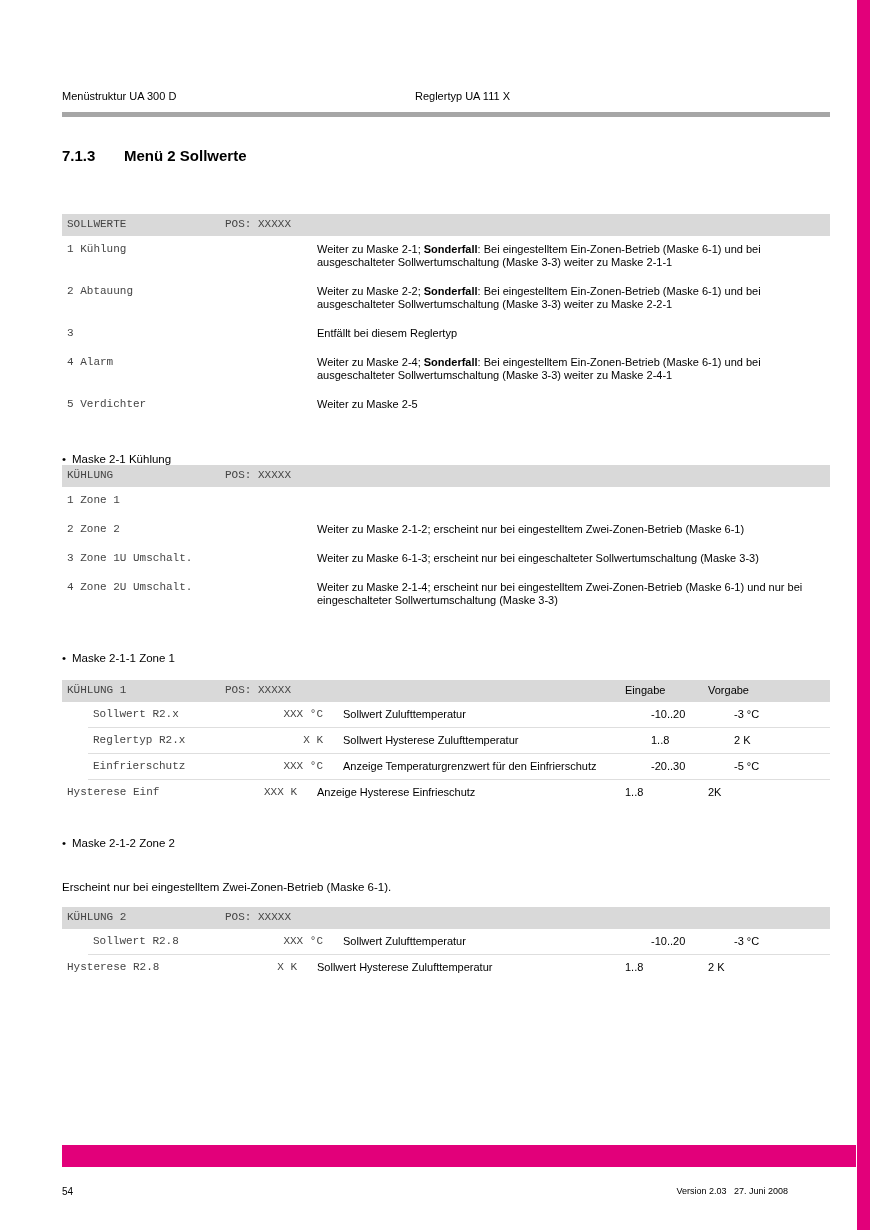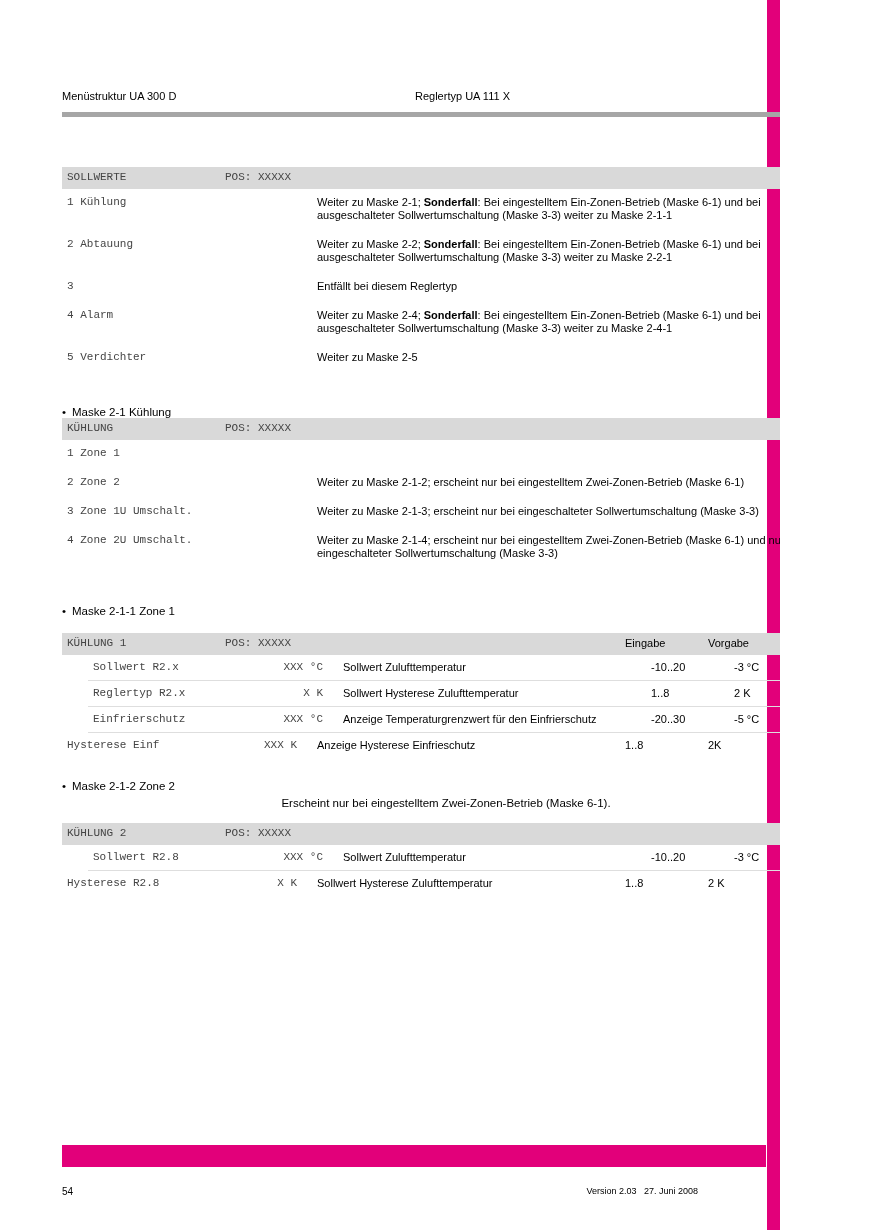--- a/index.html
+++ b/index.html
@@ -3,21 +3,21 @@
 <meta charset="utf-8">
 <style>
   * { margin:0; padding:0; box-sizing:border-box; }
   html,body { background:#ffffff; }
   body {
     width:870px; height:1230px;
     font-family:"Liberation Sans", sans-serif;
     color:#000;
     position:relative;
   }
-  .page { position:relative; width:780px; height:1230px; overflow:hidden; background:#fff; }
+  .page { position:relative; width:870px; height:1230px; overflow:hidden; background:#fff; }
   .right-strip { position:absolute; top:0; right:0; width:13px; height:1230px; background:#e2007a; }
   .content { position:absolute; left:62px; top:0; width:768px; }
 
   .doc-header { position:relative; margin-top:90px; height:14px; font-size:11px; color:#000; }
   .doc-header .h-center { position:absolute; left:353px; top:0; }
   .top-rule { margin-top:8px; height:5px; background:#a6a6a6; }
 
   h1.section { margin-top:30px; font-size:15px; font-weight:bold; display:flex; }
   h1.section .num { width:62px; flex:none; }
 
@@ -44,41 +44,45 @@
   .rowB .desc { padding-left:20px; color:#000; }
 
   .t1 { margin-top:50px; }
   .t2 { margin-top:0; }
   .t3 { margin-top:16px; }
   .t4 { margin-top:14px; }
 
   .bullet { margin-top:33px; font-size:11.5px; }
   .bullet .marker { margin-right:6px; }
   .b2 { margin-top:36px; }
-  .b3 { margin-top:22px; }
-  .note { margin-top:5px; font-size:11.5px;text-align:center; }
+  .b3 { margin-top:32px; }
+  .note { margin-top:32px; font-size:11.5px; }
 
   .bottom-bar { position:absolute; left:62px; right:14px; bottom:63px; height:22px; background:#e2007a; }
   .footer-page { position:absolute; left:62px; bottom:33px; font-size:10px; }
   .footer-version { position:absolute; right:82px; bottom:34px; font-size:9px; white-space:pre; }
 </style>
 </head>
 <body>
 
 <div class="page">
   <div class="right-strip"></div>
 
   <div class="content">
 
     <div class="doc-header">
       <span class="h-left">Menüstruktur UA 300 D</span>
       <span class="h-center">Reglertyp UA 111 X</span>
     </div>
     <div class="top-rule"></div>
 
+    <h1 class="section">
+      <span class="num">7.1.3</span>
+      <span>Menü 2 Sollwerte</span>
+    </h1>
 
     <div class="tbl t1">
       <div class="tbl-head">
         <span class="mono">SOLLWERTE</span>
         <span class="mono">POS: XXXXX</span>
         <span></span>
         <span></span>
       </div>
       <div class="rowA">
         <span class="mono lbl">1 Kühlung</span>
@@ -115,21 +119,21 @@
       </div>
       <div class="rowA">
         <span class="mono lbl">1 Zone 1</span>
       </div>
       <div class="rowA">
         <span class="mono lbl">2 Zone 2</span>
         <span class="desc">Weiter zu Maske 2-1-2; erscheint nur bei eingestelltem Zwei-Zonen-Betrieb (Maske 6-1)</span>
       </div>
       <div class="rowA">
         <span class="mono lbl">3 Zone 1U Umschalt.</span>
-        <span class="desc">Weiter zu Maske 2-1-3; erscheint nur bei eingeschalteter Sollwertumschaltung (Maske 3-3)</span>
+        <span class="desc">Weiter zu Maske 6-1-3; erscheint nur bei eingeschalteter Sollwertumschaltung (Maske 3-3)</span>
       </div>
       <div class="rowA">
         <span class="mono lbl">4 Zone 2U Umschalt.</span>
         <span class="desc">Weiter zu Maske 2-1-4; erscheint nur bei eingestelltem Zwei-Zonen-Betrieb (Maske 6-1) und nur bei eingeschalteter Sollwertumschaltung (Maske 3-3)</span>
       </div>
     </div>
 
     <div class="bullet b2">
       <span class="marker">•</span><span>Maske 2-1-1 Zone 1</span>
     </div>

